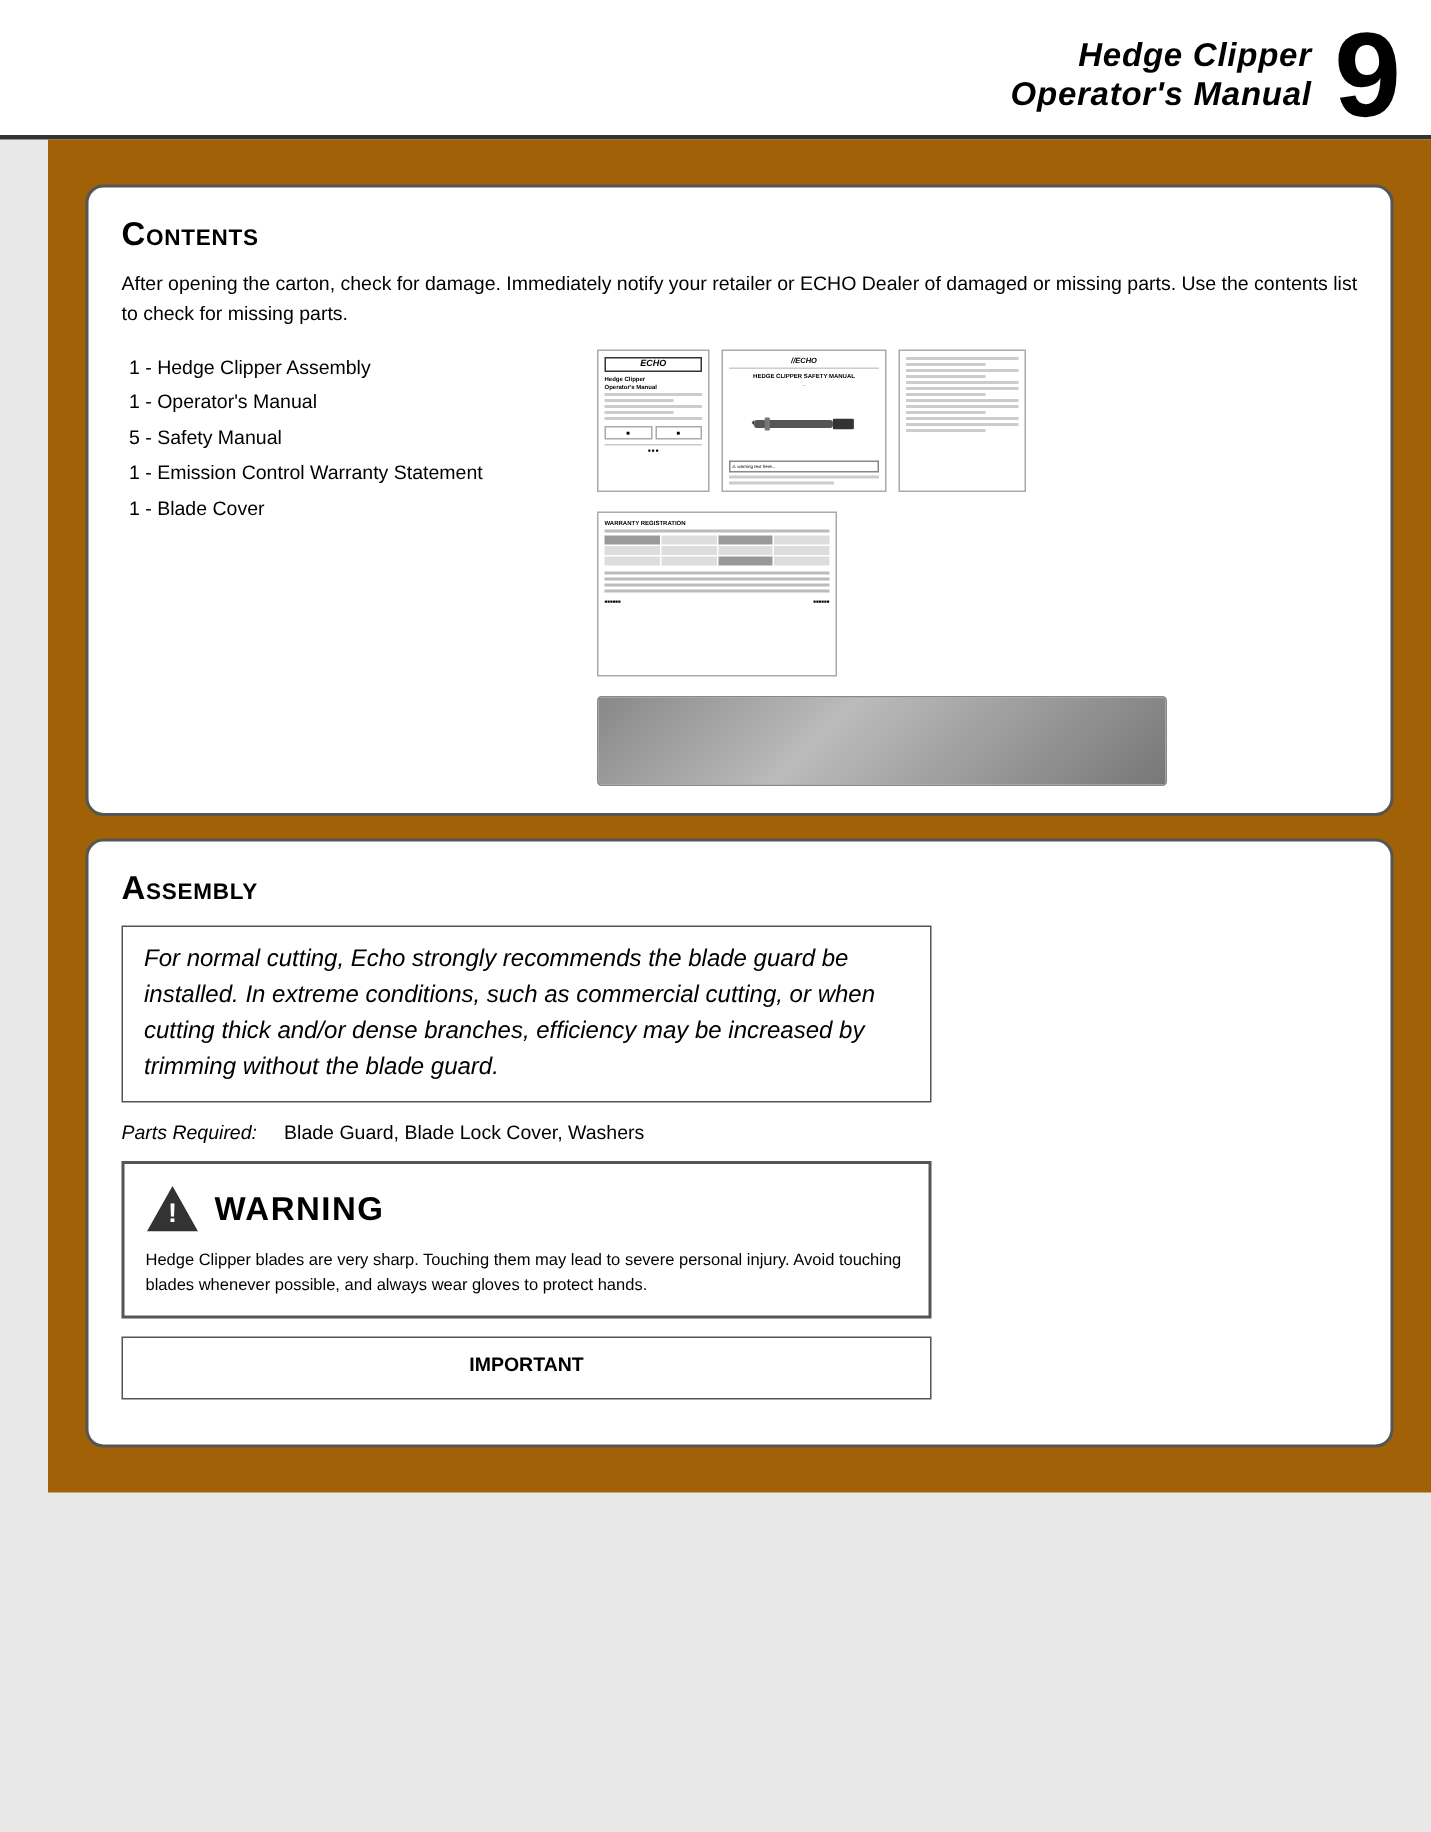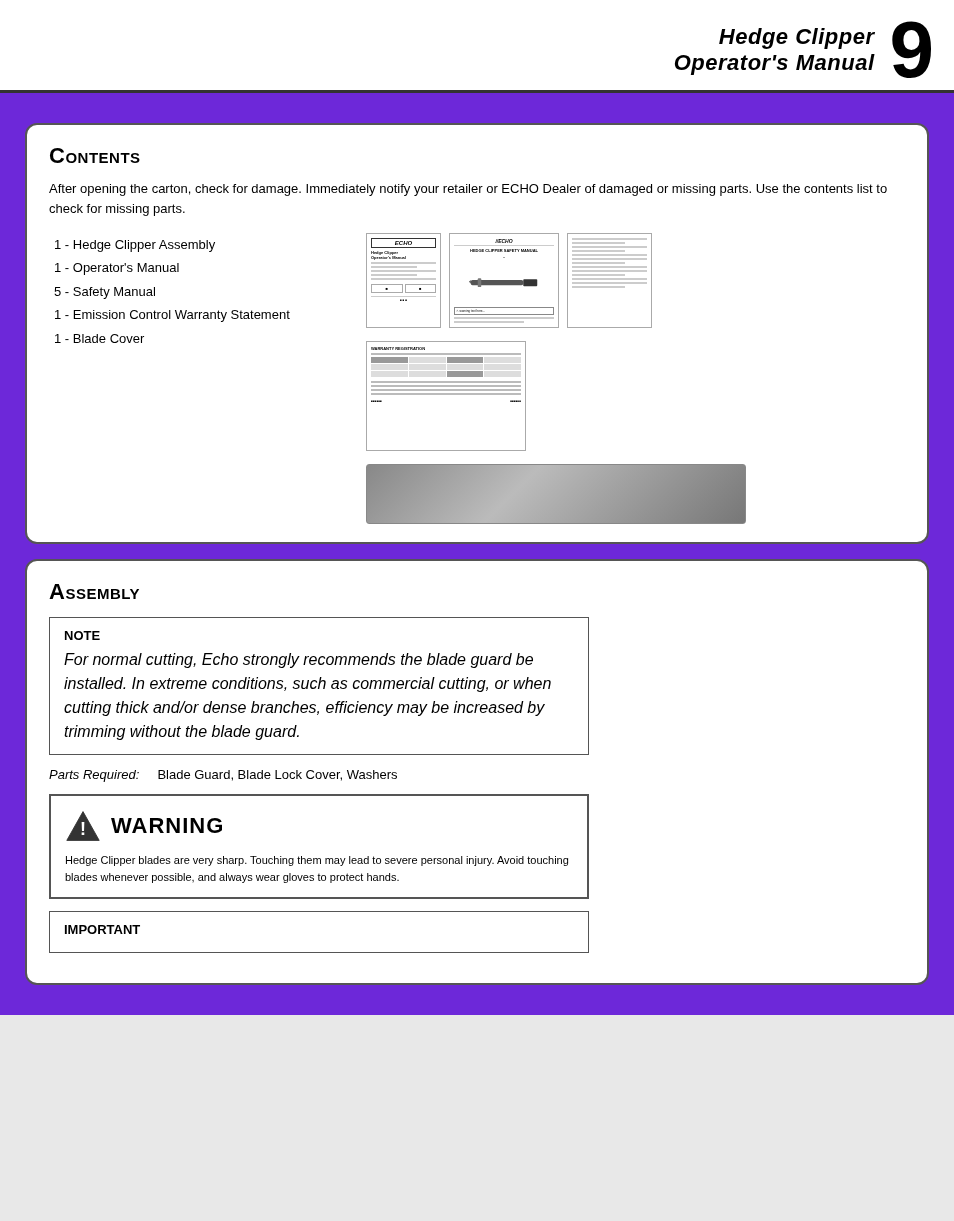--- a/index.html
+++ b/index.html
@@ -45,22 +45,23 @@
     .header-number {
       font-size: 80px;
       font-weight: bold;
       color: #000;
       line-height: 1;
       font-family: Arial, sans-serif;
     }
 
     
     .page-content {
-      background: #6d28d9;
+      background: #a16207;
       padding: 15px 25px 15px 25px;
+      margin-left: 32px;
     }
 
     
     .rounded-box {
       border: 2px solid #555;
       border-radius: 12px;
       padding: 18px 22px;
       margin: 15px 0;
       background: #fff;
     }
@@ -227,20 +228,21 @@
       font-size: 11px;
       line-height: 1.5;
     }
 
     
     .important-box {
       border: 1.5px solid #555;
       padding: 10px 14px;
       margin: 12px 0;
       max-width: 540px;
+      text-align: center;
     }
     .important-title {
       font-weight: bold;
       font-size: 13px;
       margin-bottom: 5px;
     }
     .important-text {
       font-size: 13px;
       line-height: 1.5;
     }
@@ -406,21 +408,20 @@
       </div>
     </div>
   </div>
 
   <div class="rounded-box">
     <div class="section-title">
       <span class="sc">Assembly</span>
     </div>
 
     <div class="note-box">
-      <div class="note-title">NOTE</div>
       <div class="note-text">For normal cutting, Echo strongly recommends the blade guard be installed. In extreme conditions, such as commercial cutting, or when cutting thick and/or dense branches, efficiency may be increased by trimming without the blade guard.</div>
     </div>
 
     <p class="parts-required">
       <span class="label">Parts Required:</span>
       &nbsp;&nbsp;&nbsp;
       <span>Blade Guard, Blade Lock Cover, Washers</span>
     </p>
 
     <div class="warning-box">

